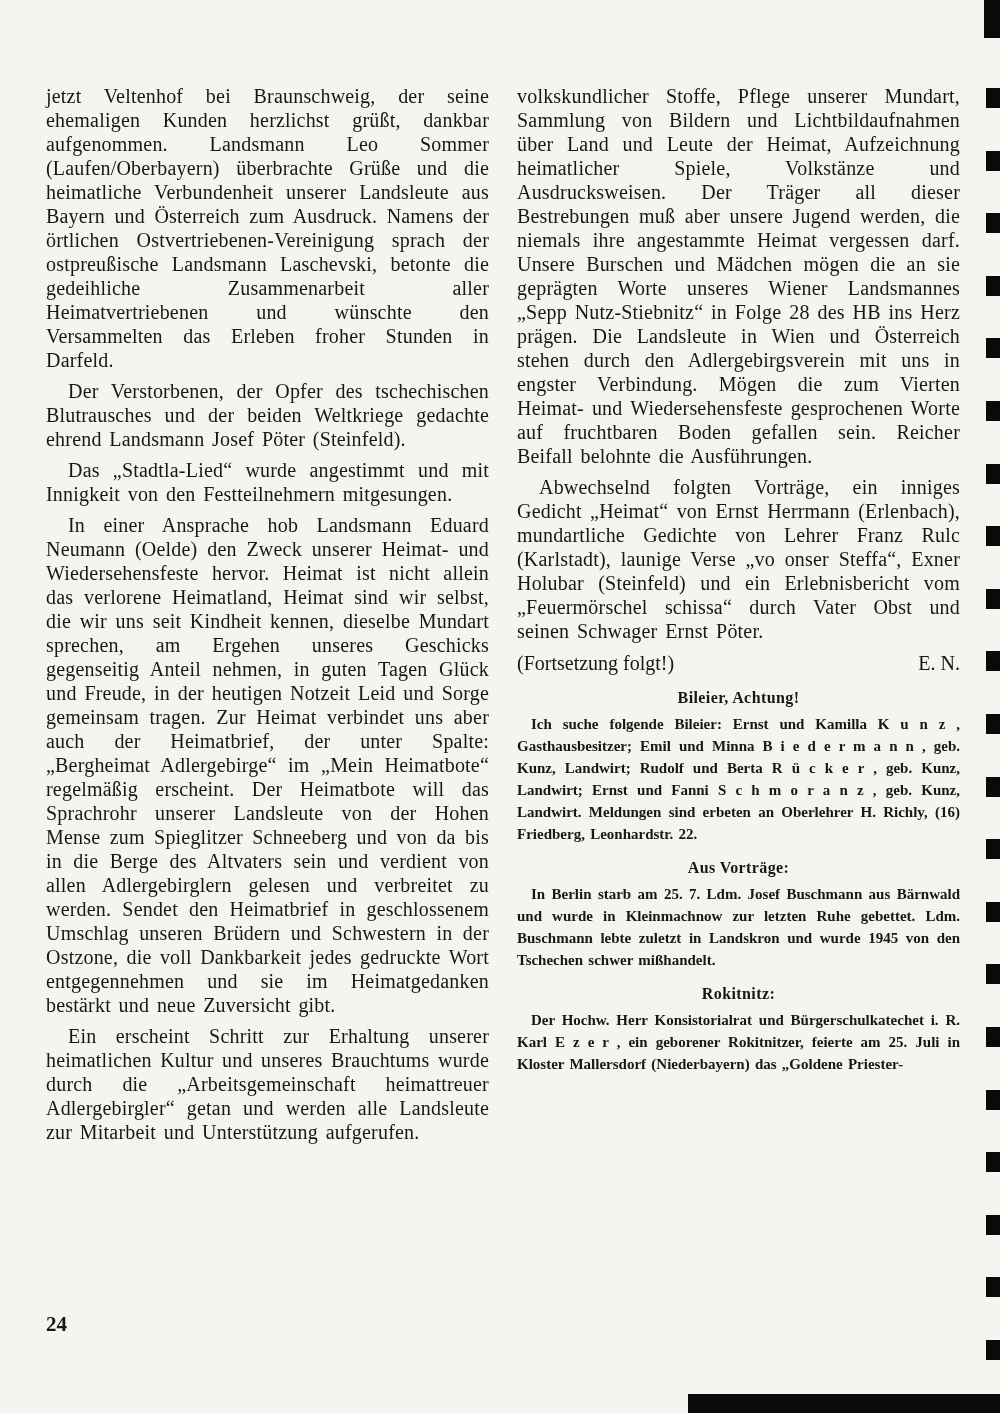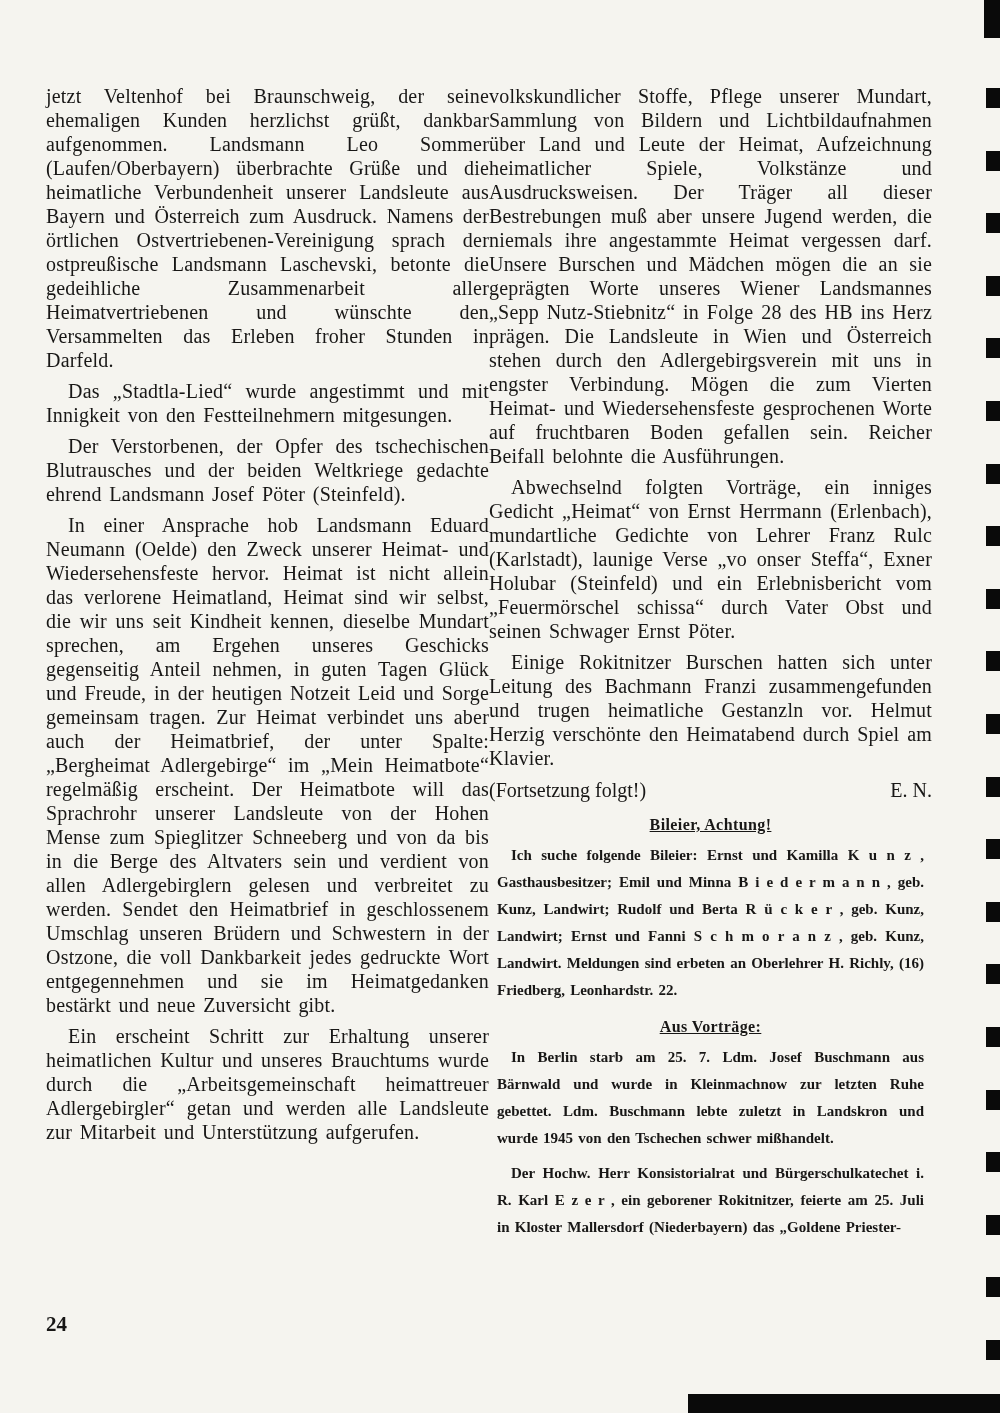--- a/index.html
+++ b/index.html
@@ -7,21 +7,21 @@
     width:1000px; height:1413px;
     position:relative;
     background:#f5f4ef;
     overflow:hidden;
     font-family:"Liberation Serif","DejaVu Serif",serif;
     color:#181716;
     -webkit-font-smoothing:antialiased;
   }
   .content {
     position:absolute; left:46px; top:84px;
-    display:flex; 
+    display:flex; gap:28px;
   }
   .col { width:443px; flex:none; }
   .body-para {
     margin:0 0 7px 0;
     font-size:20px;
     line-height:24px;
     text-align:justify;
     word-spacing:2.5px;
     letter-spacing:0.2px;
     hyphens:auto;
@@ -30,66 +30,65 @@
   .cont-row {
     display:flex; justify-content:space-between;
     font-size:20px; line-height:24px;
     margin:8px 0 4px 0;
   }
   .notice-heading {
     font-size:16px; font-weight:bold;
     text-align:center;
     margin:14px 0 6px 0;
     letter-spacing:0.4px;
-    text-decoration:underline;
   }
   .notice-body {
-    margin:8px;
+    margin:0;
     font-size:15px; font-weight:bold;
-    line-height:27px;
+    line-height:22px;
     text-align:justify;
     text-indent:14px;
     word-spacing:1.5px;
     hyphens:auto;
   }
   .page-number {
     position:absolute; left:46px; top:1312px;
     font-size:21px; font-weight:bold;
   }
   .scan-mark {
     position:absolute;
     background:#0a0a0a;
   }
 </style>
 </head>
 <body>
 
 <div class="content">
   <div class="col">
       <p class="body-para">jetzt Veltenhof bei Braunschweig, der seine ehemaligen Kunden herzlichst grüßt, dankbar aufgenommen. Landsmann Leo Sommer (Laufen/Oberbayern) überbrachte Grüße und die heimatliche Verbundenheit unserer Landsleute aus Bayern und Österreich zum Ausdruck. Namens der örtlichen Ostvertriebenen-Vereinigung sprach der ostpreußische Landsmann Laschevski, betonte die gedeihliche Zusammenarbeit aller Heimatvertriebenen und wünschte den Versammelten das Erleben froher Stunden in Darfeld.</p>
+      <p class="body-para indent">Der Verstorbenen, der Opfer des tschechischen Blutrausches und der beiden Weltkriege gedachte ehrend Landsmann Josef Pöter (Steinfeld).</p>
       <p class="body-para indent">Das „Stadtla-Lied“ wurde angestimmt und mit Innigkeit von den Festteilnehmern mitgesungen.</p>
-      <p class="body-para indent">Der Verstorbenen, der Opfer des tschechischen Blutrausches und der beiden Weltkriege gedachte ehrend Landsmann Josef Pöter (Steinfeld).</p>
       <p class="body-para indent">In einer Ansprache hob Landsmann Eduard Neumann (Oelde) den Zweck unserer Heimat- und Wiedersehensfeste hervor. Heimat ist nicht allein das verlorene Heimatland, Heimat sind wir selbst, die wir uns seit Kindheit kennen, dieselbe Mundart sprechen, am Ergehen unseres Geschicks gegenseitig Anteil nehmen, in guten Tagen Glück und Freude, in der heutigen Notzeit Leid und Sorge gemeinsam tragen. Zur Heimat verbindet uns aber auch der Heimatbrief, der unter Spalte: „Bergheimat Adlergebirge“ im „Mein Heimatbote“ regelmäßig erscheint. Der Heimatbote will das Sprachrohr unserer Landsleute von der Hohen Mense zum Spieglitzer Schneeberg und von da bis in die Berge des Altvaters sein und verdient von allen Adlergebirglern gelesen und verbreitet zu werden. Sendet den Heimatbrief in geschlossenem Umschlag unseren Brüdern und Schwestern in der Ostzone, die voll Dankbarkeit jedes gedruckte Wort entgegennehmen und sie im Heimatgedanken bestärkt und neue Zuversicht gibt.</p>
       <p class="body-para indent">Ein erscheint Schritt zur Erhaltung unserer heimatlichen Kultur und unseres Brauchtums wurde durch die „Arbeitsgemeinschaft heimattreuer Adlergebirgler“ getan und werden alle Landsleute zur Mitarbeit und Unterstützung aufgerufen.</p>
     </div>
   <div class="col">
     <div>
         <p class="body-para">volkskundlicher Stoffe, Pflege unserer Mundart, Sammlung von Bildern und Lichtbildaufnahmen über Land und Leute der Heimat, Aufzeichnung heimatlicher Spiele, Volkstänze und Ausdrucksweisen. Der Träger all dieser Bestrebungen muß aber unsere Jugend werden, die niemals ihre angestammte Heimat vergessen darf. Unsere Burschen und Mädchen mögen die an sie geprägten Worte unseres Wiener Landsmannes „Sepp Nutz-Stiebnitz“ in Folge 28 des HB ins Herz prägen. Die Landsleute in Wien und Österreich stehen durch den Adlergebirgsverein mit uns in engster Verbindung. Mögen die zum Vierten Heimat- und Wiedersehensfeste gesprochenen Worte auf fruchtbaren Boden gefallen sein. Reicher Beifall belohnte die Ausführungen.</p>
         <p class="body-para indent">Abwechselnd folgten Vorträge, ein inniges Gedicht „Heimat“ von Ernst Herrmann (Erlenbach), mundartliche Gedichte von Lehrer Franz Rulc (Karlstadt), launige Verse „vo onser Steffa“, Exner Holubar (Steinfeld) und ein Erlebnisbericht vom „Feuermörschel schissa“ durch Vater Obst und seinen Schwager Ernst Pöter.</p>
-        <p class="body-para indent">Einige Rokitnitzer Burschen hatten sich unter Leitung des Bachmann Franzi zusammengefunden und trugen heimatliche Gestanzln vor. Helmut Herzig verschönte den Heimatabend durch Spiel am Klavier.</p>
       </div>
     <div class="cont-row">
       <span>(Fortsetzung folgt!)</span>
       <span>E. N.</span>
     </div>
     <div>
         <div class="notice-heading">Bileier, Achtung!</div>
         <p class="notice-body">Ich suche folgende Bileier: Ernst und Kamilla K u n z , Gasthausbesitzer; Emil und Minna B i e d e r m a n n , geb. Kunz, Landwirt; Rudolf und Berta R ü c k e r , geb. Kunz, Landwirt; Ernst und Fanni S c h m o r a n z , geb. Kunz, Landwirt. Meldungen sind erbeten an Oberlehrer H. Richly, (16) Friedberg, Leonhardstr. 22.</p>
         <div class="notice-heading">Aus Vorträge:</div>
         <p class="notice-body">In Berlin starb am 25. 7. Ldm. Josef Buschmann aus Bärnwald und wurde in Kleinmachnow zur letzten Ruhe gebettet. Ldm. Buschmann lebte zuletzt in Landskron und wurde 1945 von den Tschechen schwer mißhandelt.</p>
+        <div class="notice-heading">Rokitnitz:</div>
         <p class="notice-body">Der Hochw. Herr Konsistorialrat und Bürgerschulkatechet i. R. Karl E z e r , ein geborener Rokitnitzer, feierte am 25. Juli in Kloster Mallersdorf (Niederbayern) das „Goldene Priester-</p>
       </div>
   </div>
 </div>
 
 <div class="page-number">24</div>
 
 <div>
     <div class="scan-mark" style="left: 984px; top: 0px; width: 16px; height: 38px;"></div>
     <div class="scan-mark" style="left: 986px; top: 88px; width: 14px; height: 20px;"></div>

